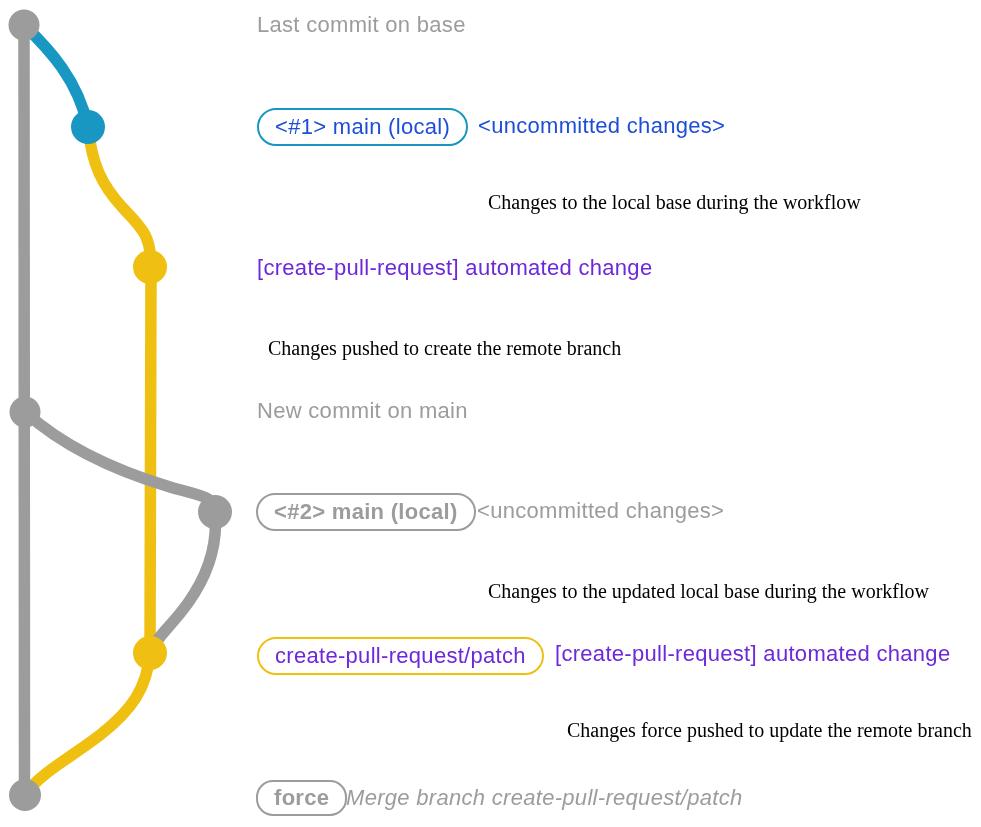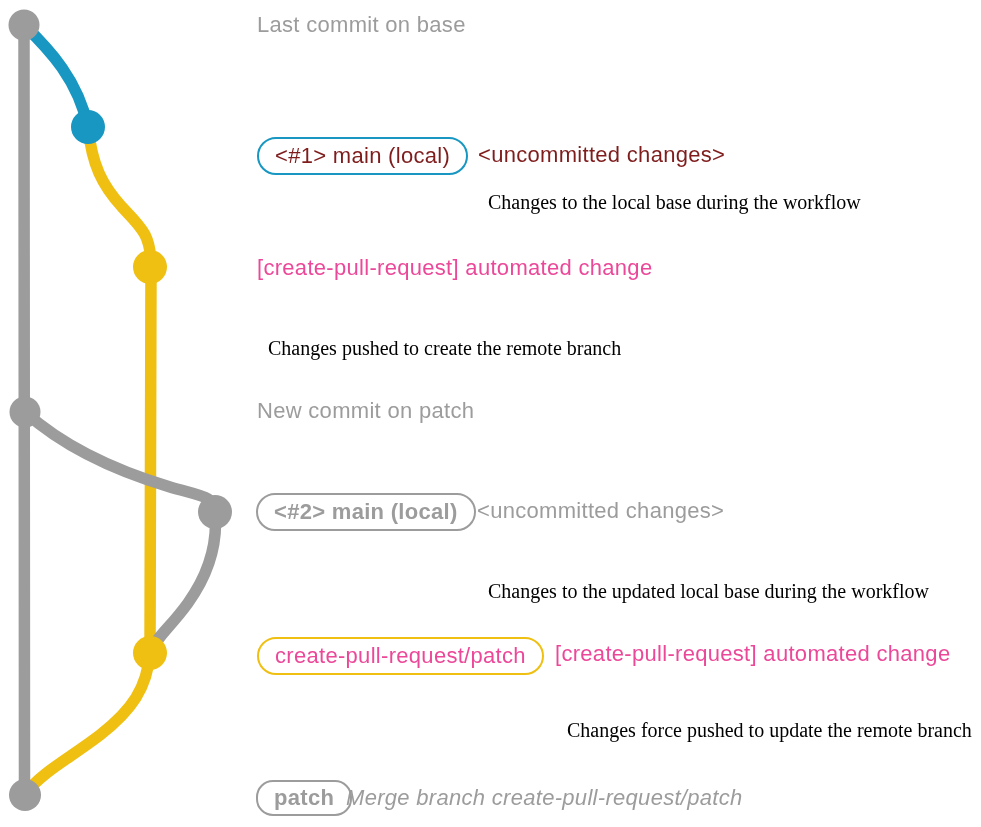--- a/index.html
+++ b/index.html
@@ -41,22 +41,22 @@
     box-sizing: border-box;
     border: 2px solid;
     border-radius: 19px;
     padding: 6px 16px 6px 16px;
     font-size: 22px;
     line-height: 22px;
     letter-spacing: 0.3px;
     background: #ffffff;
   }
   .c-gray   { color: #9c9c9c; }
-  .c-blue   { color: #7f1d1d; margin-top: 29px; }
-  .c-yellow { color: #ec4899; }
+  .c-blue   { color: #1d4ed8; }
+  .c-yellow { color: #6d28d9; }
   .b-gray   { border-color: #9c9c9c; font-weight: bold; }
   .b-blue   { border-color: #1797c1; }
   .b-yellow { border-color: #efbf12; }
 </style>
 </head>
 <body>
 
 <div class="canvas">
 
   <svg class="graph-svg" width="981" height="827" viewBox="0 0 981 827">
@@ -82,26 +82,26 @@
 
   <div class="abs sans-title c-gray" style="left:257px; top:14px;">Last commit on base</div>
 
   <div class="abs badge b-blue c-blue" style="left:257px; top:108px;">&lt;#1&gt; main (local)</div>
   <div class="abs sans-title c-blue" style="left:478px; top:115px;">&lt;uncommitted changes&gt;</div>
   <div class="abs serif-desc" style="left:488px; top:144px;">Changes to the local base during the workflow</div>
 
   <div class="abs sans-title c-yellow" style="left:257px; top:257px;">[create-pull-request] automated change</div>
   <div class="abs serif-desc" style="left:268px; top:290px;">Changes pushed to create the remote branch</div>
 
-  <div class="abs sans-title c-gray" style="left:257px; top:400px;">New commit on patch</div>
+  <div class="abs sans-title c-gray" style="left:257px; top:400px;">New commit on main</div>
 
   <div class="abs badge b-gray c-gray" style="left:256px; top:493px;">&lt;#2&gt; main (local)</div>
   <div class="abs sans-title c-gray" style="left:477px; top:500px;">&lt;uncommitted changes&gt;</div>
   <div class="abs badge b-yellow c-yellow" style="left:257px; top:637px;">create-pull-request/patch</div>
 
   <div class="abs serif-desc" style="left:488px; top:533px;">Changes to the updated local base during the workflow</div>
   <div class="abs sans-title c-yellow" style="left:555px; top:643px;">[create-pull-request] automated change</div>
   <div class="abs serif-desc" style="left:567px; top:672px;">Changes force pushed to update the remote branch</div>
 
-  <div class="abs badge b-gray c-gray" style="left:256px; top:780px; padding:5px 16px; border-radius:17px;">patch</div>
+  <div class="abs badge b-gray c-gray" style="left:256px; top:780px; padding:5px 16px; border-radius:17px;">force</div>
   <div class="abs sans-title c-gray" style="left:346px; top:787px;font-style:italic;">Merge branch create-pull-request/patch</div>
 
 </div>
 
 </body></html>

